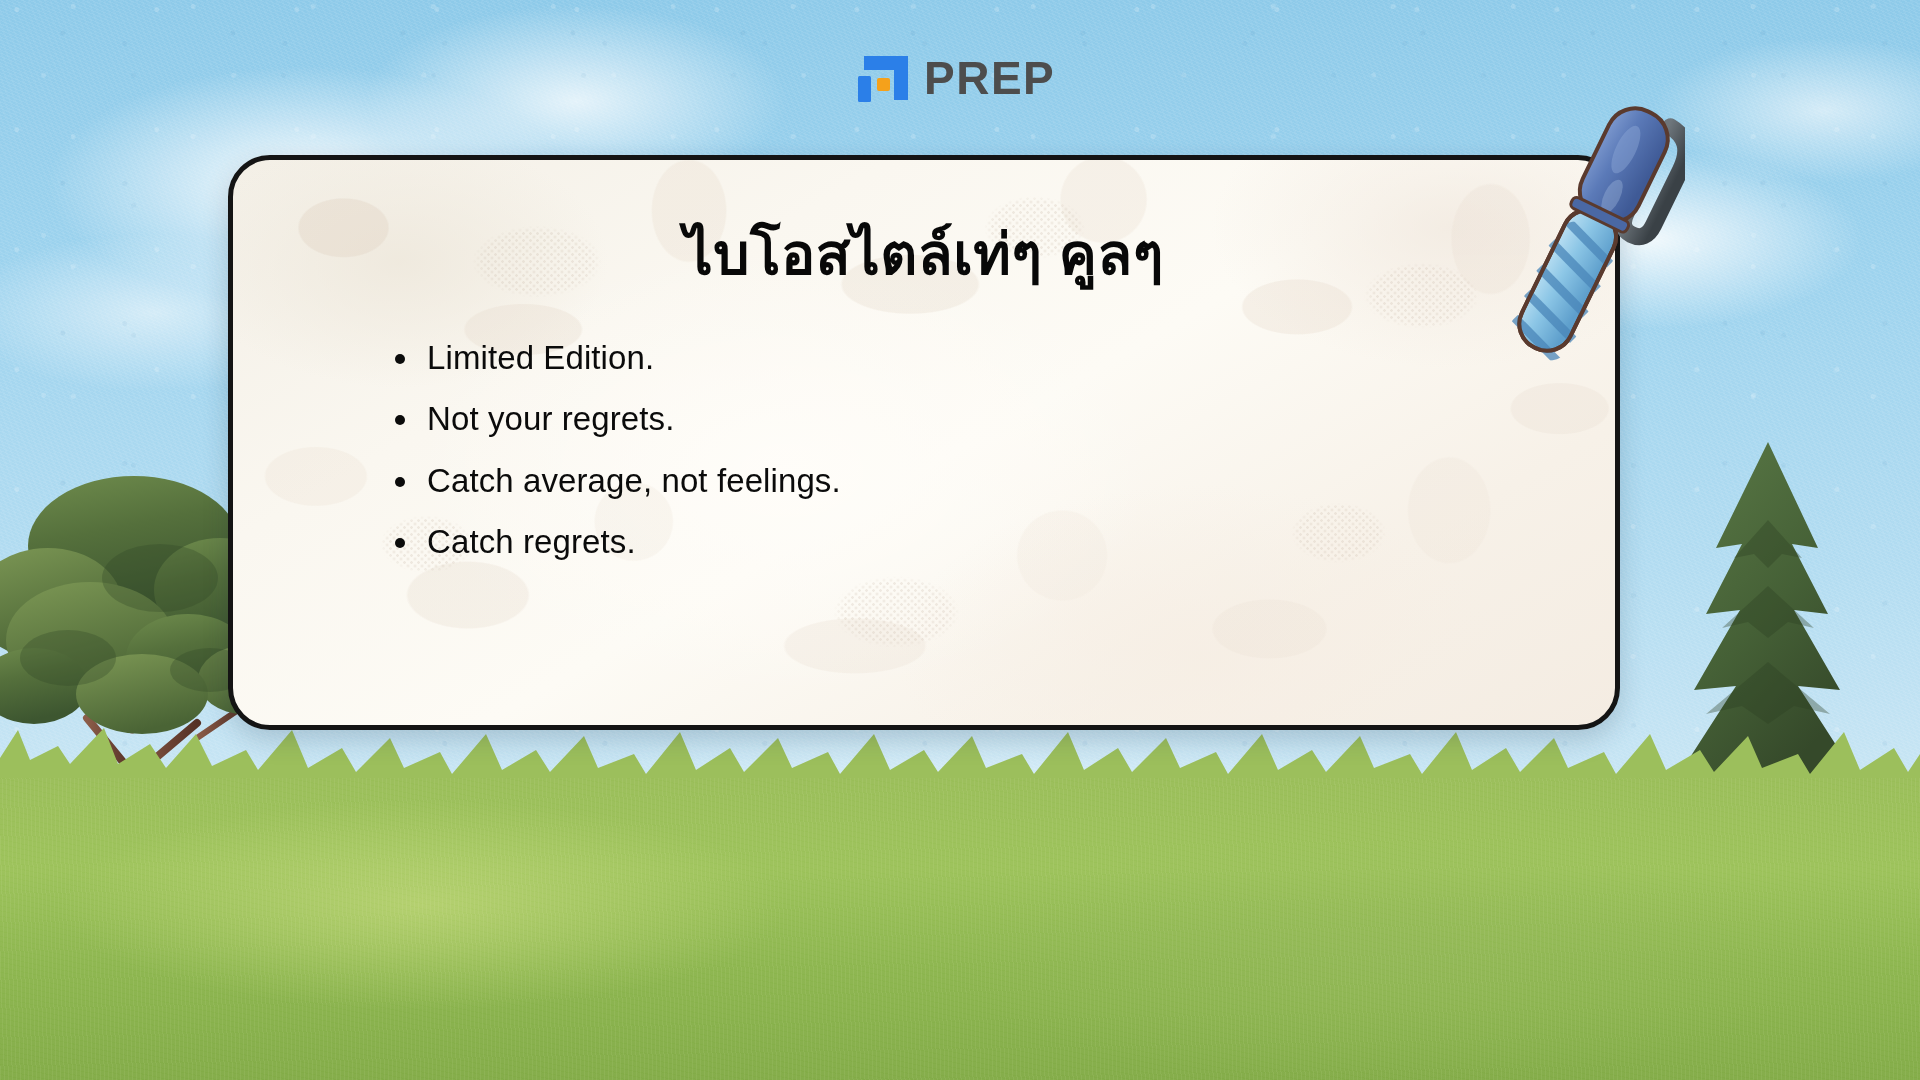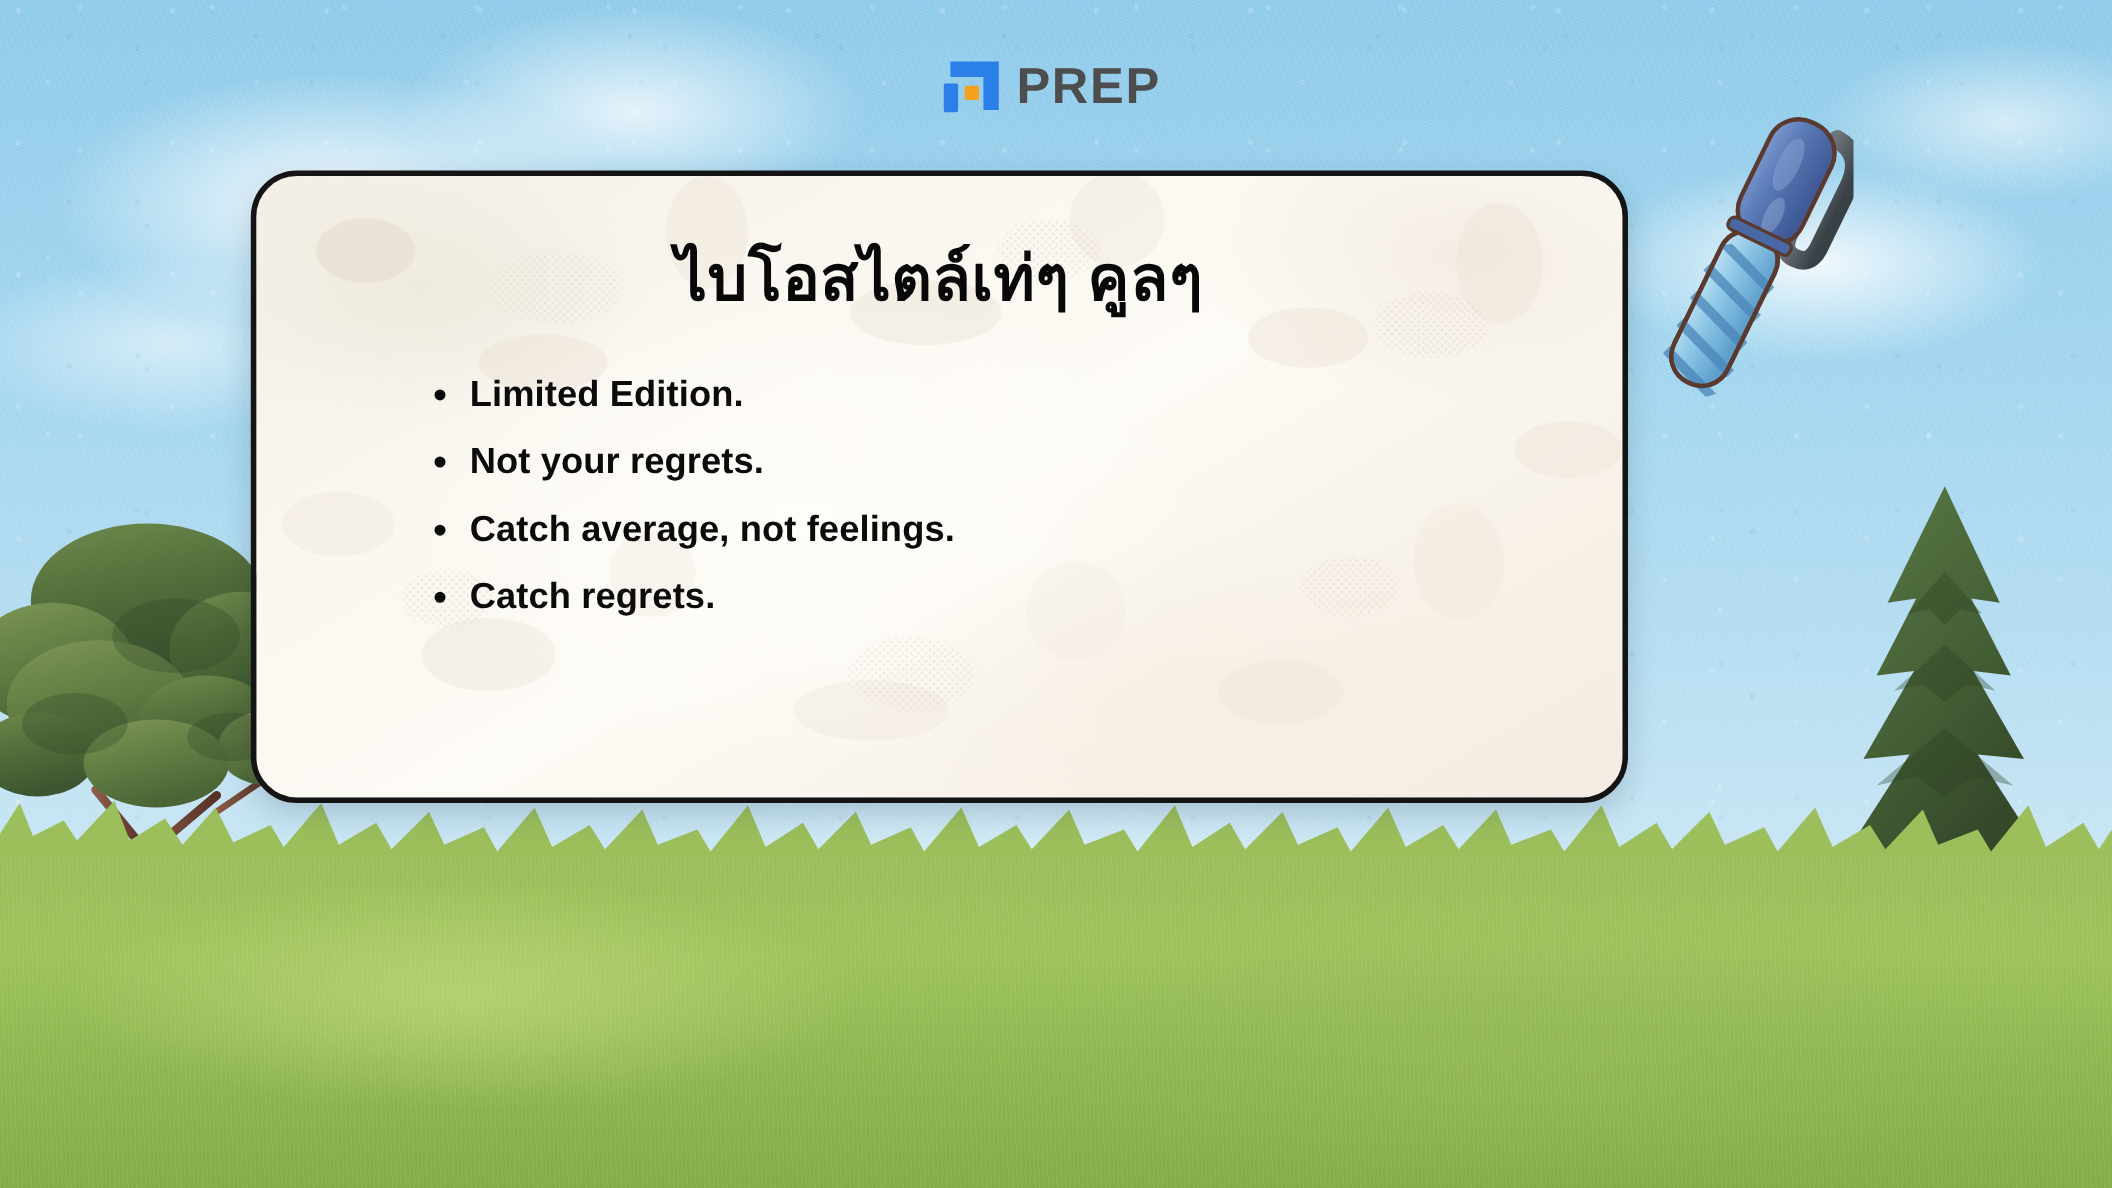--- a/index.html
+++ b/index.html
@@ -64,21 +64,21 @@
       repeating-linear-gradient(12deg, rgba(60,90,30,.18) 0 1px, rgba(0,0,0,0) 1px 5px);
   }
   .blades { position:absolute; left:0; bottom:292px; width:100%; height:64px; }
 
   
   .tree-left  { position:absolute; left:-18px; bottom:232px; width:300px; height:430px; }
   .tree-right { position:absolute; right:28px; bottom:222px; width:250px; height:430px; }
 
   
   .card {
-    position:absolute; left:228px; top:155px; width:1252px; height:575px;
+    position:absolute; left:228px; top:155px; width:1392px; height:575px;
     border:5px solid #141414; border-radius:42px;
     background:
       radial-gradient(ellipse 300px 180px at 12% 18%, rgba(238,232,220,.85), rgba(0,0,0,0) 70%),
       radial-gradient(ellipse 340px 200px at 88% 12%, rgba(240,231,221,.7), rgba(0,0,0,0) 70%),
       radial-gradient(ellipse 420px 240px at 70% 88%, rgba(246,238,228,.8), rgba(0,0,0,0) 72%),
       radial-gradient(ellipse 500px 300px at 40% 55%, rgba(255,253,249,.95), rgba(0,0,0,0) 74%),
       linear-gradient(150deg,#f3efe6 0%, #faf7f0 28%, #fdfbf5 52%, #f7f1e8 78%, #f4ece2 100%);
     box-shadow:0 10px 26px rgba(30,45,60,.18);
     overflow:hidden;
   }
@@ -131,21 +131,20 @@
     font-size:57px;
     font-weight:700;
     color:#080808;
     letter-spacing:.5px;
     line-height:1.1;
   }
   .bullets{
     position:relative; z-index:3;
     list-style:none;
     margin:55px 0 0 162px;
-    font-weight:bold;
   }
   .bullets li{
     position:relative;
     font-size:33px;
     color:#0b0b0b;
     line-height:1;
     padding-left:32px;
     margin-bottom:28.5px;
     letter-spacing:.1px;
   }

